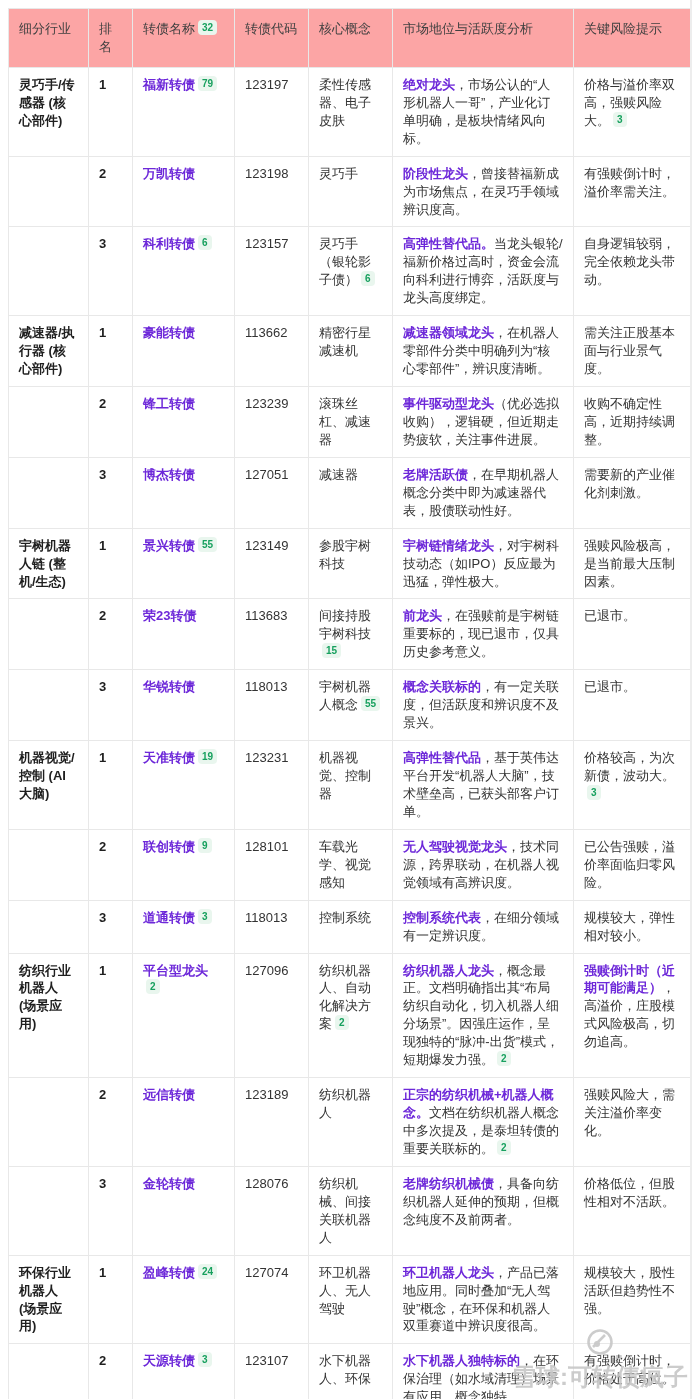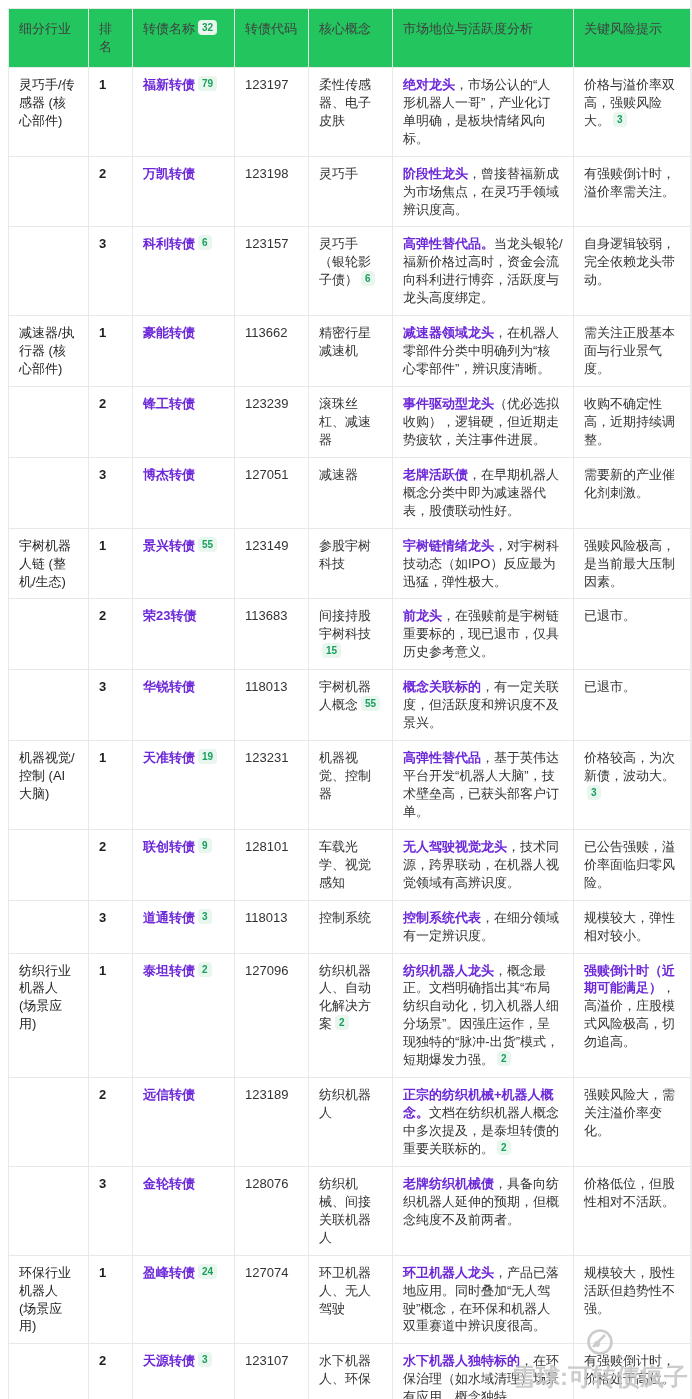--- a/index.html
+++ b/index.html
@@ -3,23 +3,23 @@
 <meta charset="utf-8">
 <style>
   html,body{margin:0;padding:0;background:#fff;}
   body{width:692px;font-family:"Liberation Sans","DejaVu Sans",sans-serif;color:#2d2d2d;
        border-right:2px solid #ededed;box-sizing:border-box;}
   .page{position:relative;padding:8px 4px 8px 8px;}
   .title{font-size:15px;font-weight:bold;color:#141414;margin:2px 0 15px 0;}
   table{border-collapse:collapse;table-layout:fixed;width:680px;font-size:13px;line-height:1.38;}
   th,td{border:1px solid #e8e8e8;padding:8px 10px;vertical-align:top;text-align:left;
         word-break:break-all;overflow-wrap:break-word;}
-  thead th{background:#22c55e;color:#404040;font-weight:normal;padding:11px 10px;}
+  thead th{background:#fca5a5;color:#404040;font-weight:normal;padding:11px 10px;}
   td{color:#333;}
-  .sector{font-weight:normal;color:#1f1f1f;}
+  .sector{font-weight:bold;color:#1f1f1f;}
   .rank{font-weight:bold;color:#1f1f1f;}
   .b{font-weight:bold;color:#6d28d9;}
   .badge{display:inline-block;background:#e9f6ee;color:#17a05e;font-size:10px;font-weight:bold;
          line-height:15px;padding:0 4px;border-radius:4px;vertical-align:2px;margin-left:3px;text-align:center;}
   .watermark{position:absolute;right:2px;top:1328px;display:flex;align-items:center;gap:5px;
              color:#c7c7c7;font-size:24px;font-weight:bold;opacity:.9;pointer-events:none;
              white-space:nowrap;flex-direction:column;}
   .wm-icon{width:28px;height:28px;flex:0 0 auto;}
 </style>
 </head>
@@ -153,21 +153,21 @@
           <td class="rank">3</td>
           <td><span class="b">道通转债</span><span class="badge">3</span></td>
           <td>118013</td>
           <td>控制系统</td>
           <td><span class="b">控制系统代表</span>，在细分领域有一定辨识度。</td>
           <td>规模较大，弹性相对较小。</td>
         </tr>
         <tr>
           <td class="sector">纺织行业机器人 (场景应用)</td>
           <td class="rank">1</td>
-          <td><span class="b">泰坦转债</span><span class="badge">2</span></td>
+          <td><span class="b">平台型龙头</span><span class="badge">2</span></td>
           <td>127096</td>
           <td>纺织机器人、自动化解决方案<span class="badge">2</span></td>
           <td><span class="b">纺织机器人龙头</span>，概念最正。文档明确指出其“布局纺织自动化，切入机器人细分场景”。因强庄运作，呈现独特的“脉冲-出货”模式，短期爆发力强。<span class="badge">2</span></td>
           <td><span class="b">强赎倒计时（近期可能满足）</span>，高溢价，庄股模式风险极高，切勿追高。</td>
         </tr>
         <tr>
           <td class="sector"></td>
           <td class="rank">2</td>
           <td><span class="b">远信转债</span></td>
           <td>123189</td>

